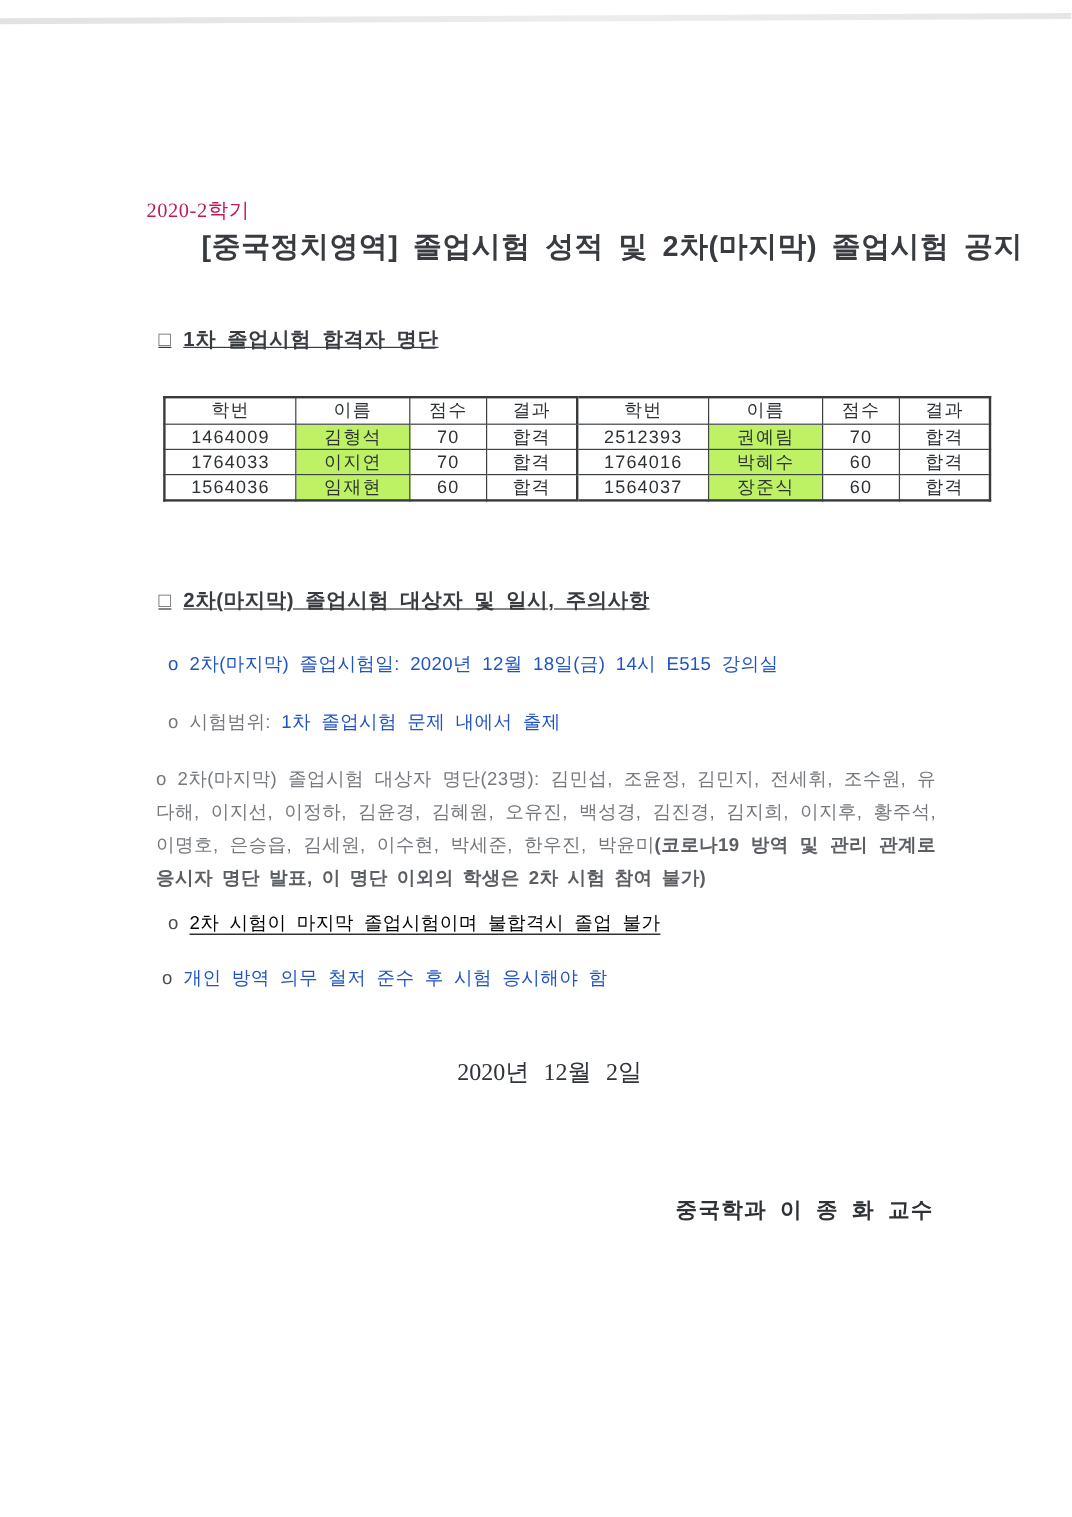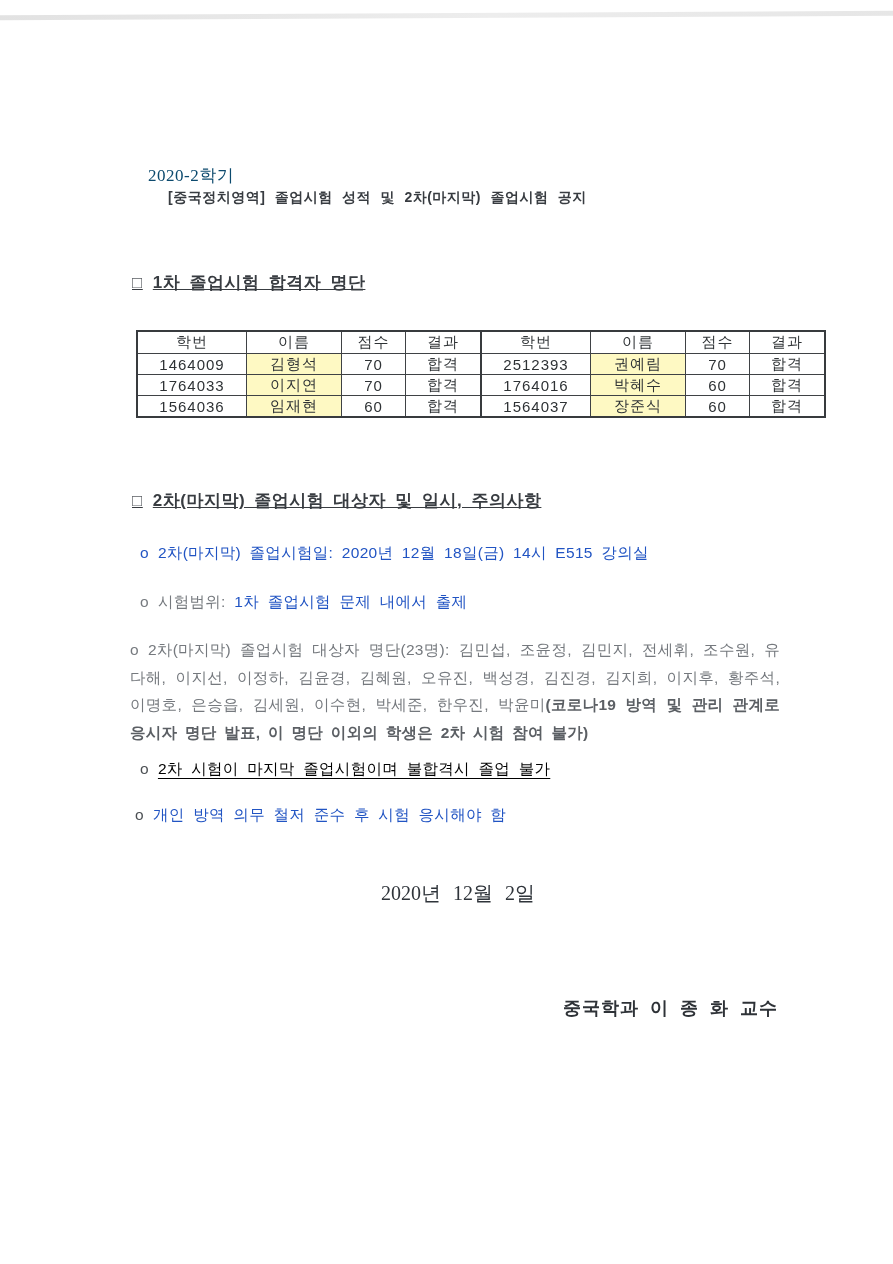--- a/index.html
+++ b/index.html
@@ -14,27 +14,27 @@
   
   .scan-streak {
     position: absolute;
     top: 13px; left: -4px;
     width: 901px; height: 5px;
     background: linear-gradient(to right, #e2e2e2, #ededed 55%, #e6e6e6);
     transform: rotate(-0.28deg);
     border-radius: 2px;
   }
   .semester {
-    position: absolute; left: 148px; top: 164px;
+    position: absolute; left: 122px; top: 164px;
     font-family: "Liberation Serif", serif;
-    font-size: 17px; color: #0c4a6e; letter-spacing: 0.5px;
+    font-size: 17px; color: #be185d; letter-spacing: 0.5px;
   }
   .doc-title {
     position: absolute; left: 168px; top: 189px;
-    font-size: 14px; font-weight: bold; color: #383c41;
+    font-size: 24px; font-weight: bold; color: #383c41;
     word-spacing: 5px; letter-spacing: 0.5px;
   }
   .section-heading {
     position: absolute; left: 132px;
     font-size: 17px; font-weight: bold; color: #383c41;
     word-spacing: 4px; letter-spacing: 0.5px; text-decoration: underline;
   }
   .section-heading .marker { font-weight: normal; color: #5a5e63; margin-right: 10px; }
   #sec1-heading { top: 271px; }
   #sec2-heading { top: 489px; }
@@ -51,21 +51,21 @@
     height: 20px;
     font-weight: normal;
     letter-spacing: 1px;
   }
   table.pass-table { border: 2px solid #383b3e; }
   table.pass-table th { height: 21px; }
   table.pass-table .col-id    { width: 100px; }
   table.pass-table .col-name  { width: 86px; }
   table.pass-table .col-score { width: 55px; }
   table.pass-table .col-res   { width: 66px; }
-  table.pass-table .name-cell { background: #fef9c3; }
+  table.pass-table .name-cell { background: #bef264; }
   table.pass-table .half-split { border-left: 2px solid #383b3e; }
 
   .bullet-line {
     position: absolute;
     font-size: 15.5px;
     word-spacing: 4px;
     letter-spacing: 0.3px;
     white-space: nowrap;
   }
   .bullet { margin-right: 9px; }

